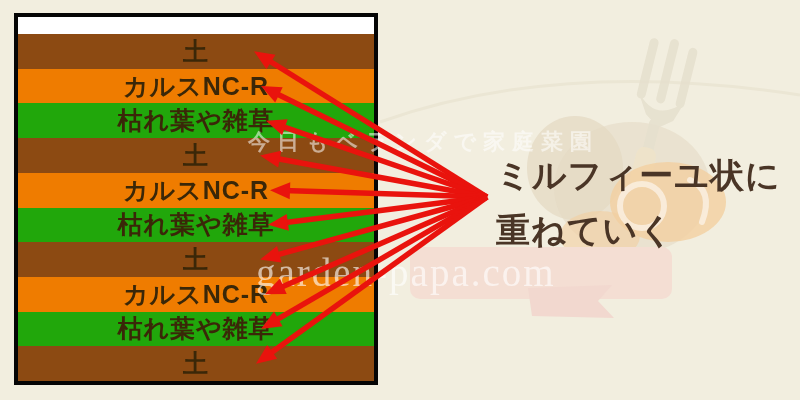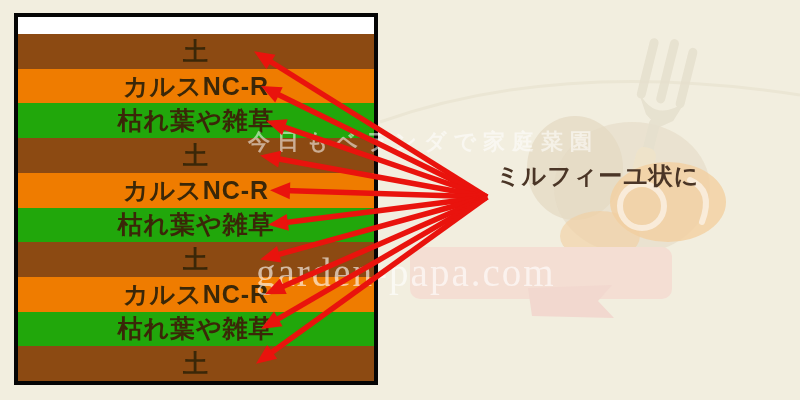--- a/index.html
+++ b/index.html
@@ -33,21 +33,21 @@
     position:absolute;left:256px;top:250px;z-index:3;
     font-family:"Liberation Serif","DejaVu Serif",serif;
     font-size:39px;letter-spacing:2px;
     color:rgba(255,255,255,0.62);white-space:nowrap;
   }
   
   #arrows{position:absolute;left:0;top:0;z-index:4;pointer-events:none;}
   
   #callout{
     position:absolute;left:496px;top:148px;z-index:5;
-    font-size:24px;font-weight:800;line-height:55px;letter-spacing:1px;
+    font-size:34px;font-weight:800;line-height:55px;letter-spacing:1px;
     color:#4a3526;white-space:nowrap;
   }
 </style>
 </head>
 <body>
 
 <div id="stage" style="background: rgb(242, 238, 223);">
 
   <svg id="decor" width="800" height="400" viewBox="0 0 800 400">
     <path d="M380,122 Q560,58 800,95" fill="none" stroke="#ebe6d4" stroke-width="3"></path>
@@ -126,15 +126,16 @@
       <line x1="487" y1="197" x2="277.8230521947164" y2="288.6547781926938" stroke="#e9130d" stroke-width="5.5"></line>
       <polygon points="265,294.2734375 279.9073171273018,278.4613567999133 286.7299748576022,294.0322058934975" fill="#e9130d"></polygon>
       <line x1="487" y1="197" x2="273.0895685687846" y2="321.91665231497245" stroke="#e9130d" stroke-width="5.5"></line>
       <polygon points="261,328.9765625 273.98443820021123,311.55088131891284 282.55718628203044,326.2310717238655" fill="#e9130d"></polygon>
       <line x1="487" y1="197" x2="267.35309230993624" y2="355.4877832645938" stroke="#e9130d" stroke-width="5.5"></line>
       <polygon points="256,363.6796875 267.2450471569838,345.0840182612442 277.1923594428341,358.86991606616675" fill="#e9130d"></polygon>
     </svg>
 
   <div id="callout" style="color: rgb(74, 53, 38);">
     <div>ミルフィーユ状に</div>
+    <div>重ねていく</div>
   </div>
 
 </div>
 
 </body></html>

